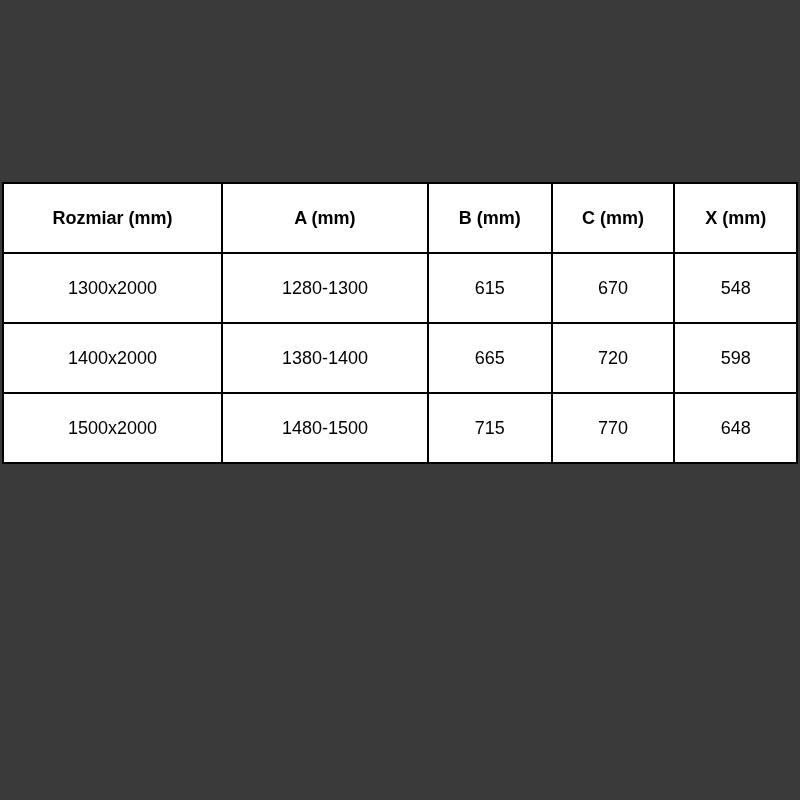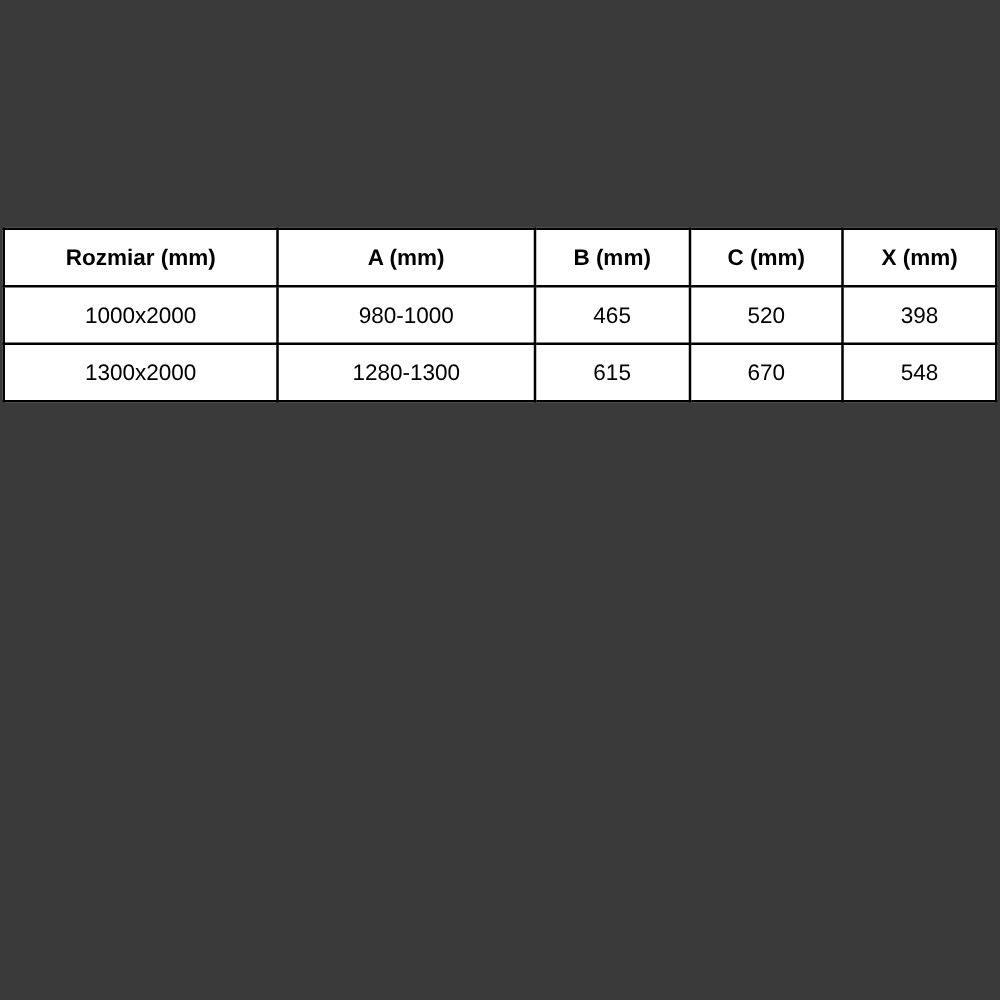--- a/index.html
+++ b/index.html
@@ -32,21 +32,21 @@
   table.size-table col.c-c       { width: 15.45%; }
   table.size-table col.c-x       { width: 15.45%; }
   table.size-table th,
   table.size-table td {
     border: 2px solid #000000;
     text-align: center;
     vertical-align: middle;
     height: 44px;
     color: #000000;
     font-size: 18px;
-    padding: 0;
+    padding: 12px;
     background: #ffffff;
     margin-top: 32px;
   }
   table.size-table th {
     font-weight: bold;
   }
   table.size-table td {
     font-weight: normal;
   }
 </style>
@@ -66,28 +66,35 @@
       <tr>
         <th>Rozmiar (mm)</th>
         <th>A (mm)</th>
         <th>B (mm)</th>
         <th>C (mm)</th>
         <th>X (mm)</th>
       </tr>
     </thead>
     <tbody>
       <tr>
-        <td>1000x2000</td>
-        <td>980-1000</td>
-        <td>465</td>
-        <td>520</td>
-        <td>398</td>
-      </tr>
-      <tr>
         <td>1300x2000</td>
         <td>1280-1300</td>
         <td>615</td>
         <td>670</td>
         <td>548</td>
       </tr>
+      <tr>
+        <td>1400x2000</td>
+        <td>1380-1400</td>
+        <td>665</td>
+        <td>720</td>
+        <td>598</td>
+      </tr>
+      <tr>
+        <td>1500x2000</td>
+        <td>1480-1500</td>
+        <td>715</td>
+        <td>770</td>
+        <td>648</td>
+      </tr>
     </tbody>
   </table>
 </div>
 
 </body></html>

